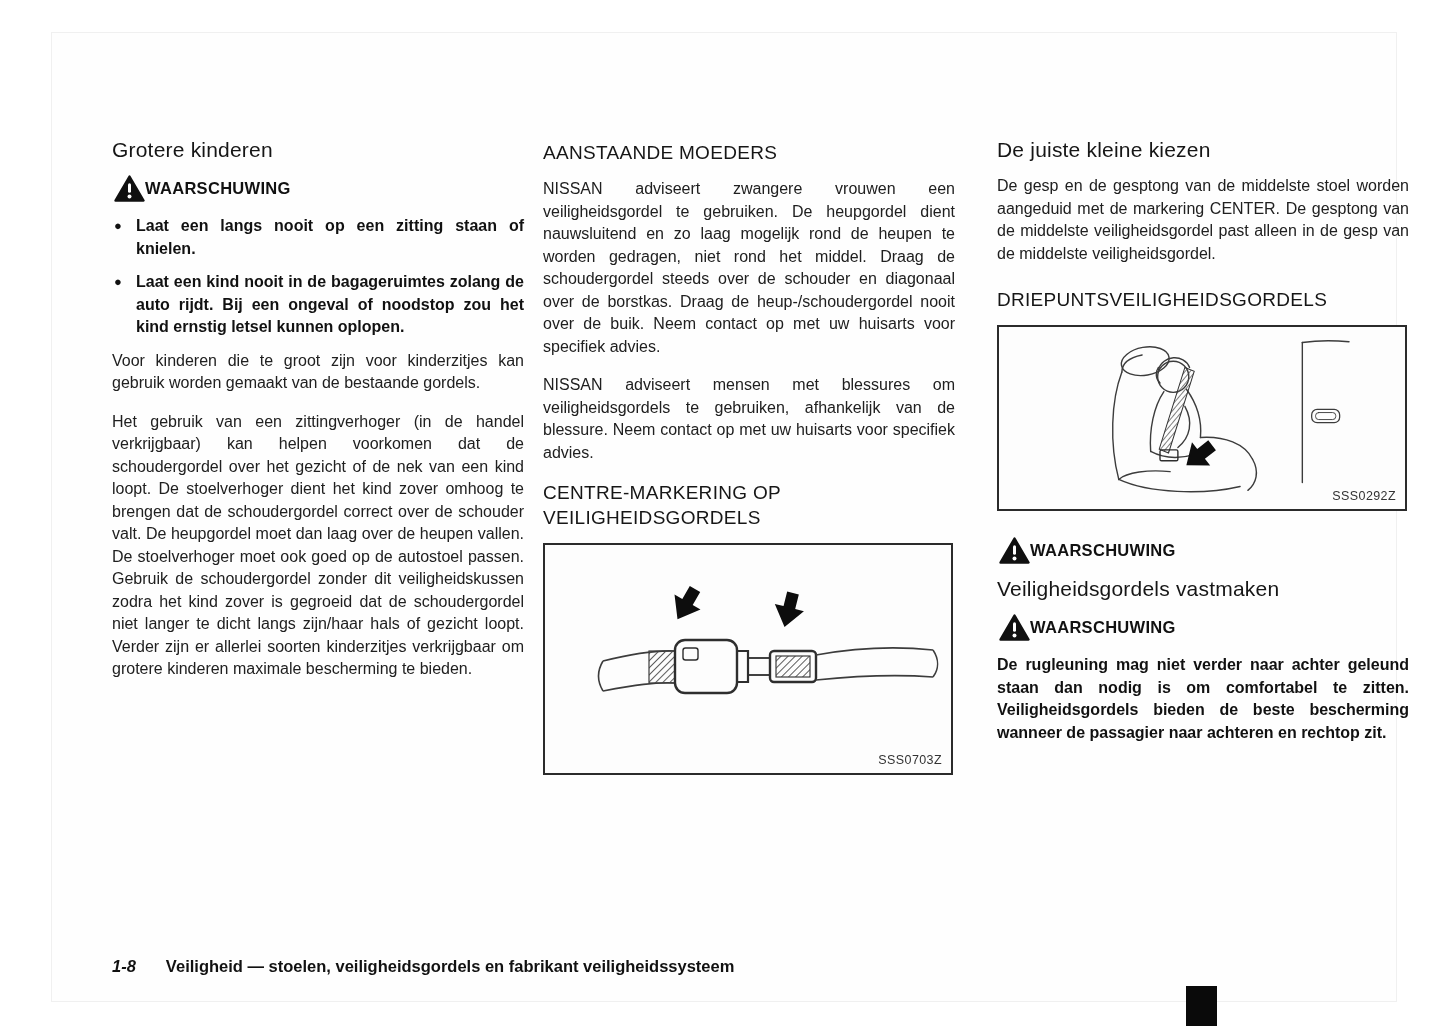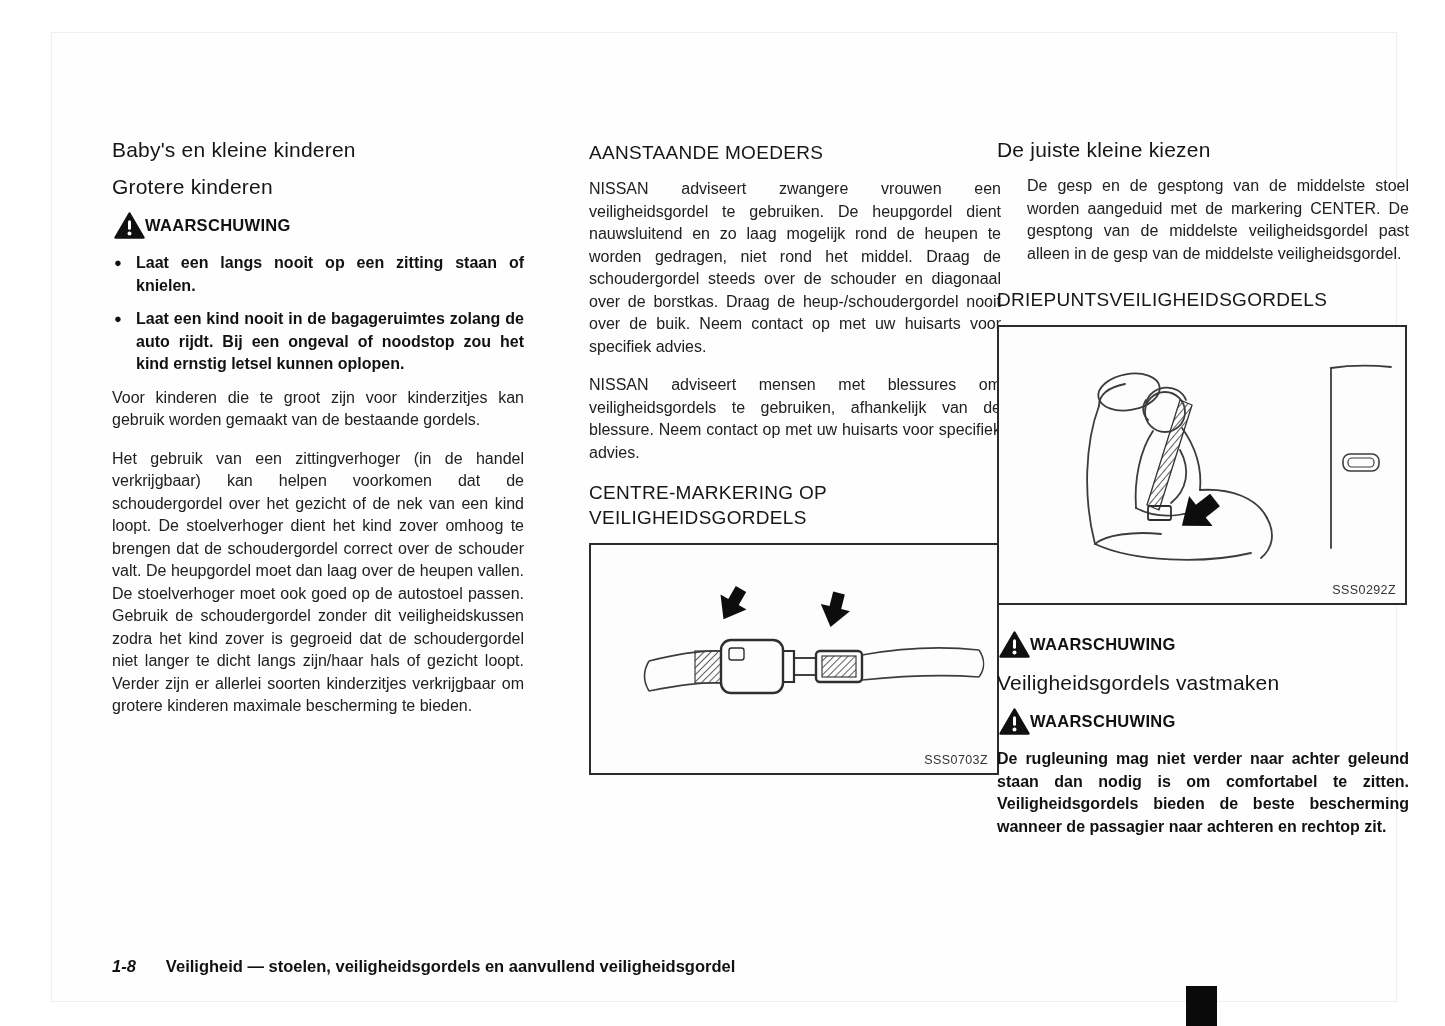--- a/index.html
+++ b/index.html
@@ -11,21 +11,21 @@
     overflow:hidden;
     position:relative;
   }
   .page-sheet {
     position:absolute; left:52px; top:33px; width:1344px; height:968px;
     background:#fefefe;
     box-shadow:0 0 0 1px #f0f0f0;
   }
   .col { position:absolute; top:136px; width:412px; }
   #col1 { left:112px; }
-  #col2 { left:589px; }
+  #col2 { left:543px; }
   #col3 { left:997px; }
 
   .h-sentence {
     font-size:21px; font-weight:400; color:#161616;
     margin:2px 0 13px 0; letter-spacing:0.2px;
   }
   .h-caps {
     font-size:19px; font-weight:400; color:#161616;
     margin:4px 0 13px 0; letter-spacing:0.3px; line-height:25px;
   }
@@ -51,21 +51,21 @@
   .bullet-text {
     flex:1; font-size:16px; font-weight:bold; line-height:22.5px;
     text-align:justify; color:#111;
   }
 
   .fig-box {
     position:relative; width:410px; border:2px solid #2b2b2b;
     background:#fdfdfd; margin-bottom:22px;
   }
   #fig-buckle { height:232px; }
-  #fig-belt   { height:280px; margin-bottom:26px; }
+  #fig-belt   { height:186px; margin-bottom:26px; }
   .fig-caption {
     position:absolute; right:9px; bottom:6px;
     font-size:12.5px; color:#333; letter-spacing:0.4px;
   }
   .fig-art { position:absolute; left:0; top:0; width:100%; height:100%; }
 
   .footer {
     position:absolute; left:112px; top:957px; width:1100px;
     font-size:16.5px; font-weight:bold; color:#111;
   }
@@ -75,21 +75,20 @@
     position:absolute; left:1186px; top:986px; width:31px; height:40px;
     background:#0a0a0a;
   }
 </style>
 </head>
 <body>
 
 <div class="page-sheet"></div>
 
 <div class="col" id="col1">
-  <h2 class="h-sentence">Baby's en kleine kinderen</h2>
 
   <h2 class="h-sentence">Grotere kinderen</h2>
 
   <div class="warn-row">
     <svg class="warn-icon" width="31" height="27" viewBox="0 0 31 27">
       <path d="M15.5 1.5 L29.5 25.5 L1.5 25.5 Z" fill="#101010" stroke="#101010" stroke-width="2.4" stroke-linejoin="round"></path>
       <rect x="14" y="8.2" width="3" height="9.6" rx="1.5" fill="#ffffff"></rect>
       <circle cx="15.5" cy="21.6" r="2" fill="#ffffff"></circle>
     </svg>
     <span class="warn-label">WAARSCHUWING</span>
@@ -151,21 +150,21 @@
         <path transform="translate(150,44) rotate(30)" d="M-6 0 h12 v15 h9 l-15 20 -15 -20 h9 z"></path>
         <path transform="translate(248,48) rotate(14)" d="M-6 0 h12 v15 h9 l-15 20 -15 -20 h9 z"></path>
       </g>
     </svg>
     <span class="fig-caption">SSS0703Z</span>
   </div>
 </div>
 
 <div class="col" id="col3">
   <h2 class="h-sentence">De juiste kleine kiezen</h2>
-  <p class="para" style="margin-bottom:22px;margin-left:30px;">De gesp en de gesptong van de middelste stoel worden aangeduid met de markering CENTER. De gesptong van de middelste veiligheidsgordel past alleen in de gesp van de middelste veiligheidsgordel.</p>
+  <p class="para" style="margin-bottom:22px;">De gesp en de gesptong van de middelste stoel worden aangeduid met de markering CENTER. De gesptong van de middelste veiligheidsgordel past alleen in de gesp van de middelste veiligheidsgordel.</p>
 
   <h2 class="h-caps">DRIEPUNTSVEILIGHEIDSGORDELS</h2>
 
   <div class="fig-box" id="fig-belt">
     <svg class="fig-art" viewBox="0 0 406 234">
       <defs>
         <pattern id="hatchB" width="5" height="5" patternUnits="userSpaceOnUse" patternTransform="rotate(40)">
           <line x1="0" y1="0" x2="0" y2="5" stroke="#4a4a4a" stroke-width="1.8"></line>
         </pattern>
       </defs>
@@ -222,16 +221,16 @@
       <path d="M15.5 1.5 L29.5 25.5 L1.5 25.5 Z" fill="#101010" stroke="#101010" stroke-width="2.4" stroke-linejoin="round"></path>
       <rect x="14" y="8.2" width="3" height="9.6" rx="1.5" fill="#ffffff"></rect>
       <circle cx="15.5" cy="21.6" r="2" fill="#ffffff"></circle>
     </svg>
     <span class="warn-label">WAARSCHUWING</span>
   </div>
   <p class="para para-bold">De rugleuning mag niet verder naar achter geleund staan dan nodig is om comfortabel te zitten. Veiligheidsgordels bieden de beste bescherming wanneer de passagier naar achteren en rechtop zit.</p>
 </div>
 
 <div class="footer">
-  <span class="pg">1-8</span><span>Veiligheid — stoelen, veiligheidsgordels en aanvullend veiligheidsgordel</span>
+  <span class="pg">1-8</span><span>Veiligheid — stoelen, veiligheidsgordels en fabrikant veiligheidssysteem</span>
 </div>
 
 <div class="edge-tab"></div>
 
 </body></html>

